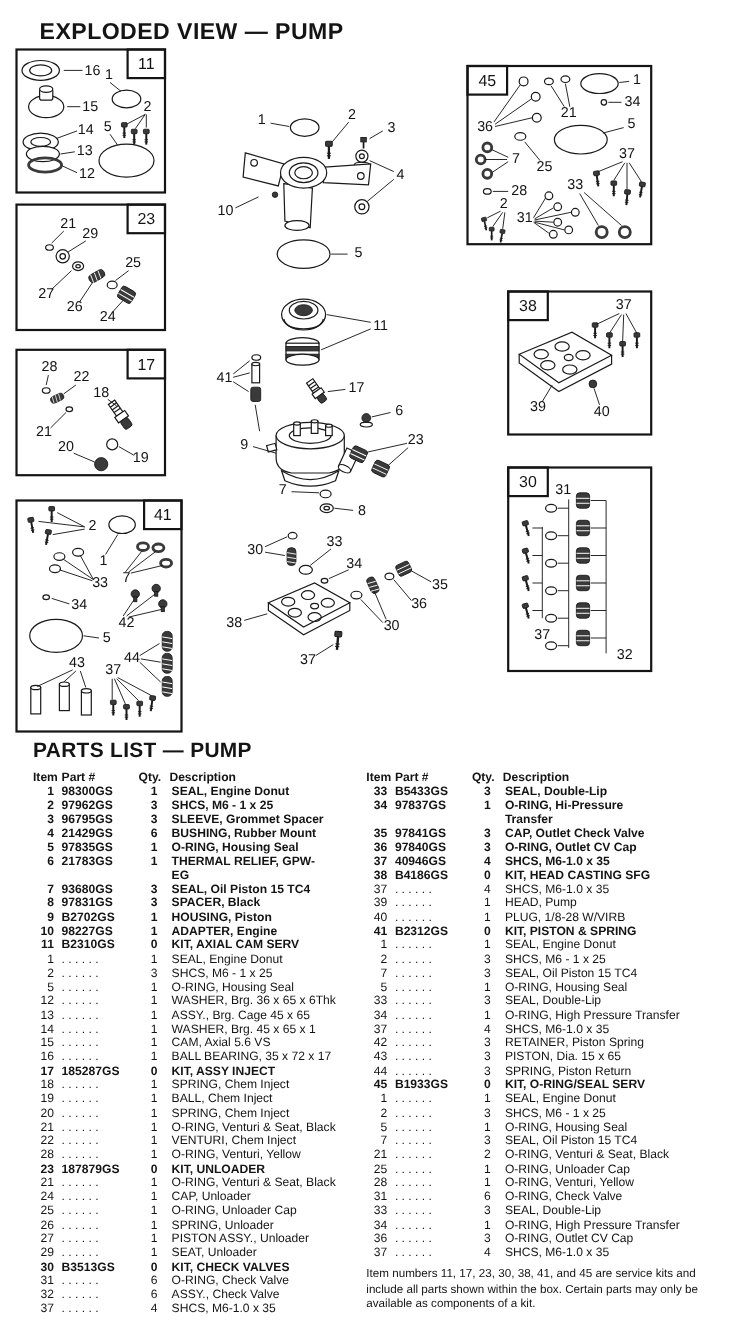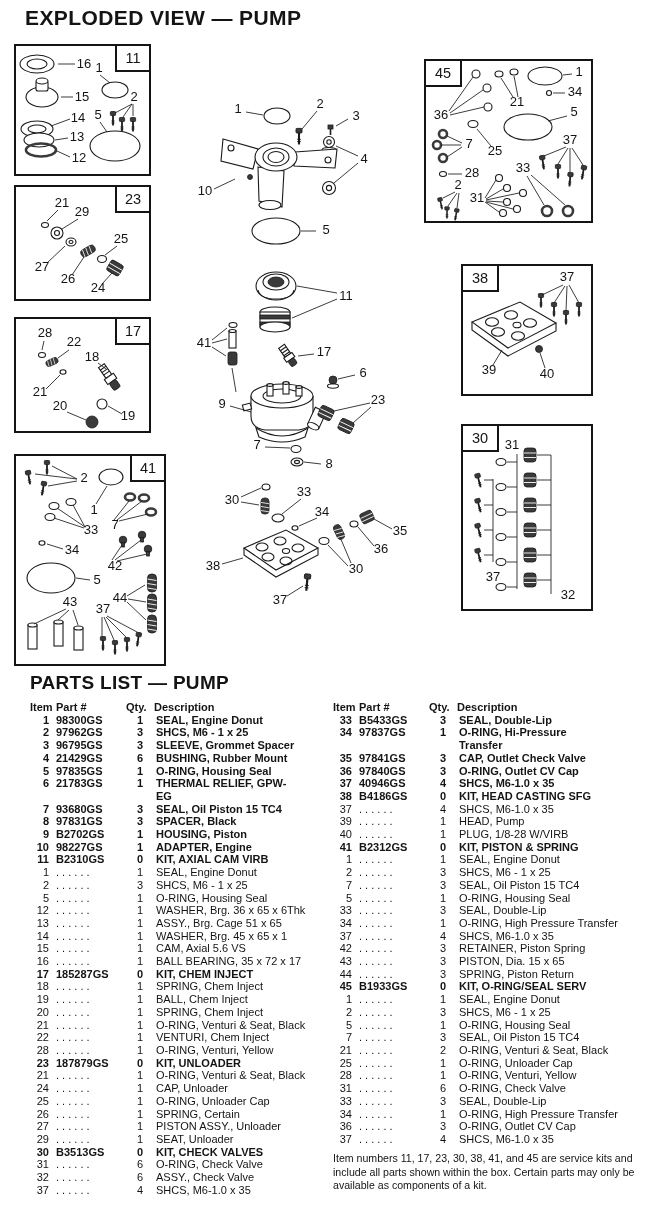--- a/index.html
+++ b/index.html
@@ -1,17 +1,17 @@
 <!DOCTYPE html>
 <html><head>
 <meta charset="utf-8">
 <style>
   html,body{margin:0;padding:0;background:#fff;}
   body{width:664px;height:1206px;position:relative;font-family:"Liberation Sans",sans-serif;color:#141414;}
-  .title{position:absolute;left:25px;top:6px;font-size:21px;font-weight:bold;letter-spacing:.4px;margin:0;}
+  .title{position:absolute;left:25px;top:6px;font-size:21px;font-weight:bold;letter-spacing:.4px;margin:11px;}
   .plist-title{position:absolute;left:30px;top:672px;font-size:19px;font-weight:bold;letter-spacing:.3px;margin:0;text-align:right;}
   svg.diagram{position:absolute;left:0;top:0;}
   .s{fill:none;stroke:#1a1a1a;stroke-width:1.1;}
   .sf{fill:#fff;stroke:#1a1a1a;stroke-width:1.1;}
   .dk{fill:#3a3a3a;stroke:#1a1a1a;stroke-width:.8;}
   .dkr{fill:none;stroke:#3a3a3a;stroke-width:2.6;}
   .wln{stroke:#fff;stroke-width:.9;fill:none;}
   .ldr{stroke:#1a1a1a;stroke-width:.85;fill:none;}
   .box{fill:none;stroke:#141414;stroke-width:2;}
   .cl{font-size:13px;fill:#141414;text-anchor:middle;}
@@ -698,21 +698,21 @@
       <div class="c i">10</div>
       <div class="c p">98227GS</div>
       <div class="c q">1</div>
       <div class="c d">ADAPTER, Engine</div>
     </div>
 
     <div class="row bold">
       <div class="c i">11</div>
       <div class="c p">B2310GS</div>
       <div class="c q">0</div>
-      <div class="c d">KIT, AXIAL CAM VIRB</div>
+      <div class="c d">KIT, AXIAL CAM SERV</div>
     </div>
 
     <div class="row">
       <div class="c i">1</div>
       <div class="c p">. . . . . .</div>
       <div class="c q">1</div>
       <div class="c d">SEAL, Engine Donut</div>
     </div>
 
     <div class="row">
@@ -733,21 +733,21 @@
       <div class="c i">12</div>
       <div class="c p">. . . . . .</div>
       <div class="c q">1</div>
       <div class="c d">WASHER, Brg. 36 x 65 x 6Thk</div>
     </div>
 
     <div class="row">
       <div class="c i">13</div>
       <div class="c p">. . . . . .</div>
       <div class="c q">1</div>
-      <div class="c d">ASSY., Brg. Cage 51 x 65</div>
+      <div class="c d">ASSY., Brg. Cage 45 x 65</div>
     </div>
 
     <div class="row">
       <div class="c i">14</div>
       <div class="c p">. . . . . .</div>
       <div class="c q">1</div>
       <div class="c d">WASHER, Brg. 45 x 65 x 1</div>
     </div>
 
     <div class="row">
@@ -761,21 +761,21 @@
       <div class="c i">16</div>
       <div class="c p">. . . . . .</div>
       <div class="c q">1</div>
       <div class="c d">BALL BEARING, 35 x 72 x 17</div>
     </div>
 
     <div class="row bold">
       <div class="c i">17</div>
       <div class="c p">185287GS</div>
       <div class="c q">0</div>
-      <div class="c d">KIT, CHEM INJECT</div>
+      <div class="c d">KIT, ASSY INJECT</div>
     </div>
 
     <div class="row">
       <div class="c i">18</div>
       <div class="c p">. . . . . .</div>
       <div class="c q">1</div>
       <div class="c d">SPRING, Chem Inject</div>
     </div>
 
     <div class="row">
@@ -838,21 +838,21 @@
       <div class="c i">25</div>
       <div class="c p">. . . . . .</div>
       <div class="c q">1</div>
       <div class="c d">O-RING, Unloader Cap</div>
     </div>
 
     <div class="row">
       <div class="c i">26</div>
       <div class="c p">. . . . . .</div>
       <div class="c q">1</div>
-      <div class="c d">SPRING, Certain</div>
+      <div class="c d">SPRING, Unloader</div>
     </div>
 
     <div class="row">
       <div class="c i">27</div>
       <div class="c p">. . . . . .</div>
       <div class="c q">1</div>
       <div class="c d">PISTON ASSY., Unloader</div>
     </div>
 
     <div class="row">

